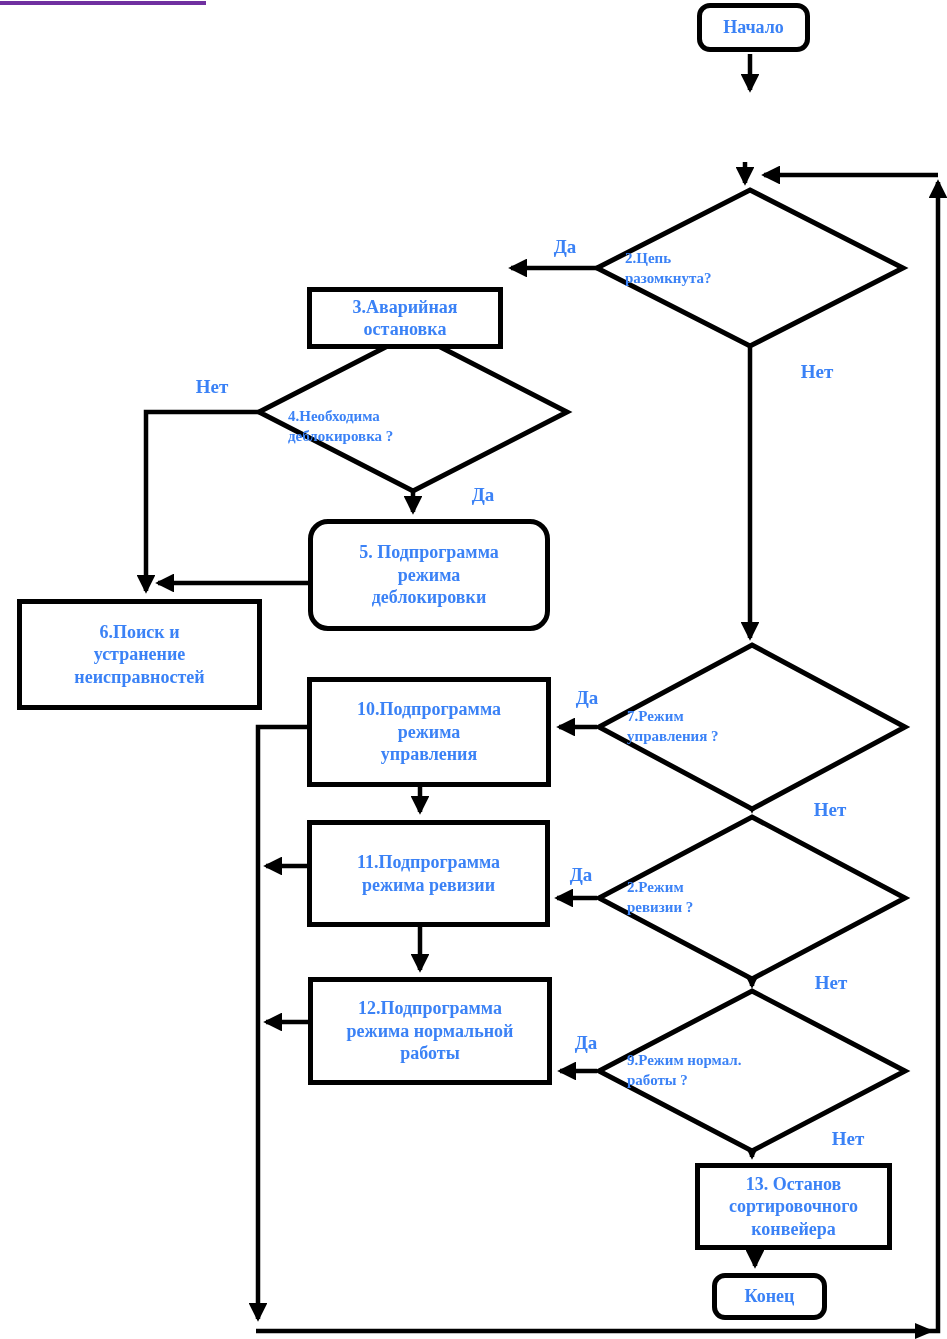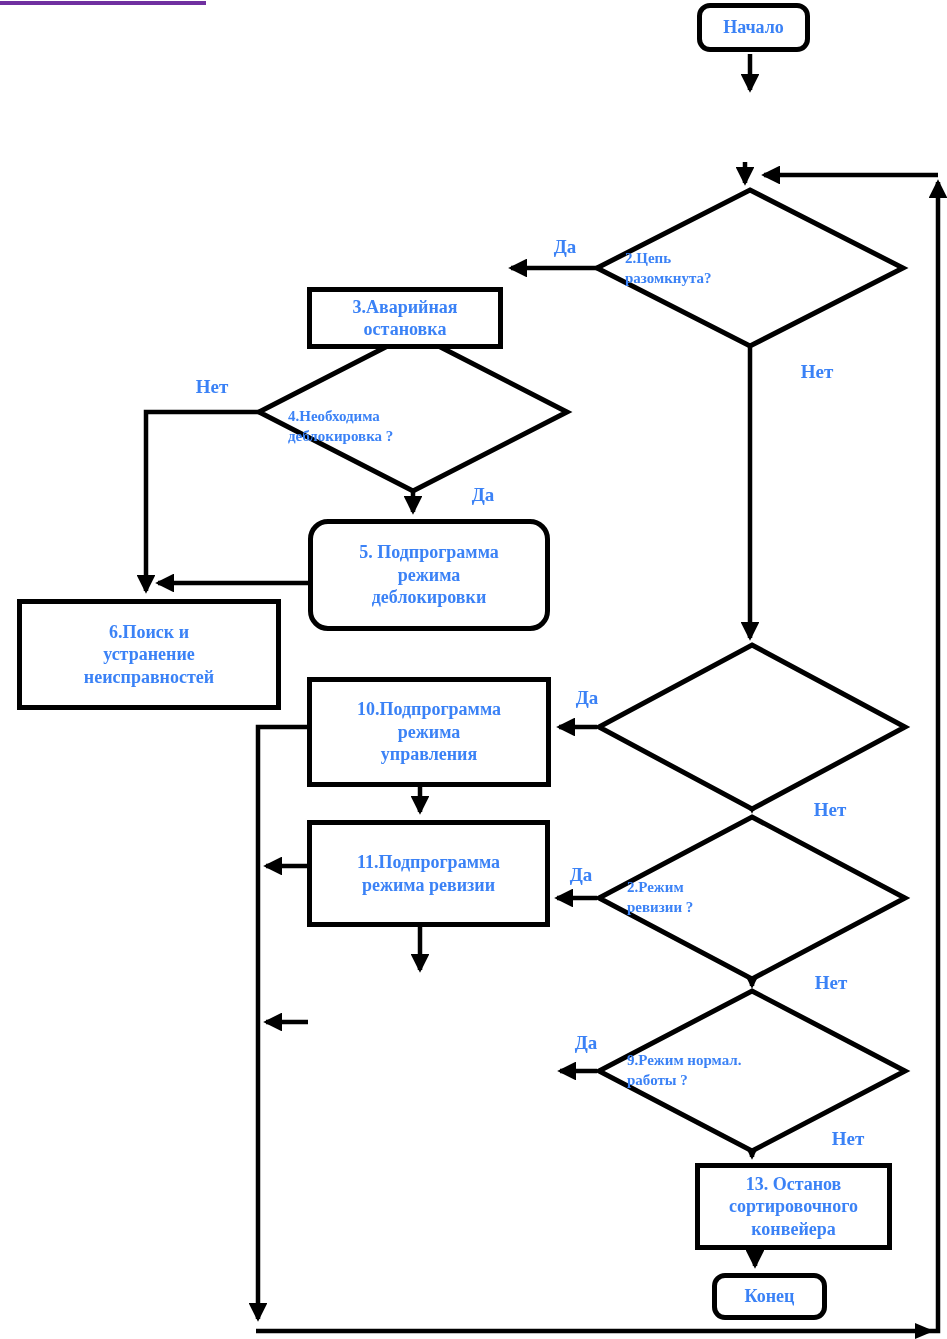--- a/index.html
+++ b/index.html
@@ -81,44 +81,49 @@
   <div class="node terminal" style="left:697px;top:3px;width:113px;height:49px;">Начало</div>
 
 
   <div class="node" style="left:307px;top:240px;width:196px;height:62px;margin-top:47px;">3.Аварийная
 остановка</div>
 
   <div class="node" style="left:308px;top:519px;width:242px;height:112px;border-radius:20px;">5. Подпрограмма
 режима
 деблокировки</div>
 
-  <div class="node" style="left:17px;top:599px;width:264px;height:111px;">6.Поиск и
+  <div class="node" style="left:17px;top:599px;width:245px;height:111px;">6.Поиск и
 устранение
 неисправностей</div>
 
   <div class="node" style="left:307px;top:677px;width:244px;height:110px;">10.Подпрограмма
 режима
 управления</div>
 
   <div class="node" style="left:307px;top:820px;width:243px;height:107px;">11.Подпрограмма
 режима ревизии</div>
 
+  <div class="node" style="left:308px;top:977px;width:244px;height:108px;">12.Подпрограмма
+режима нормальной
+работы</div>
 
   <div class="node" style="left:663px;top:1163px;width:197px;height:87px;margin-left:32px;">13. Останов
 сортировочного
 конвейера</div>
 
   <div class="node terminal" style="left:712px;top:1273px;width:115px;height:47px;">Конец</div>
 
   <div class="dlabel" style="left:750px;top:268px;">2.Цепь
 разомкнута?</div>
 
   <div class="dlabel" style="left:413px;top:411px;margin-top:15px;">4.Необходима
 деблокировка ?</div>
 
+  <div class="dlabel" style="left:752px;top:726px;">7.Режим
+управления ?</div>
 
   <div class="dlabel" style="left:752px;top:897px;">2.Режим
 ревизии ?</div>
 
   <div class="dlabel" style="left:752px;top:1070px;">9.Режим нормал.
 работы ?</div>
 
   <div class="blabel" style="left:565px;top:247px;">Да</div>
   <div class="blabel" style="left:817px;top:372px;">Нет</div>
   <div class="blabel" style="left:212px;top:387px;">Нет</div>

